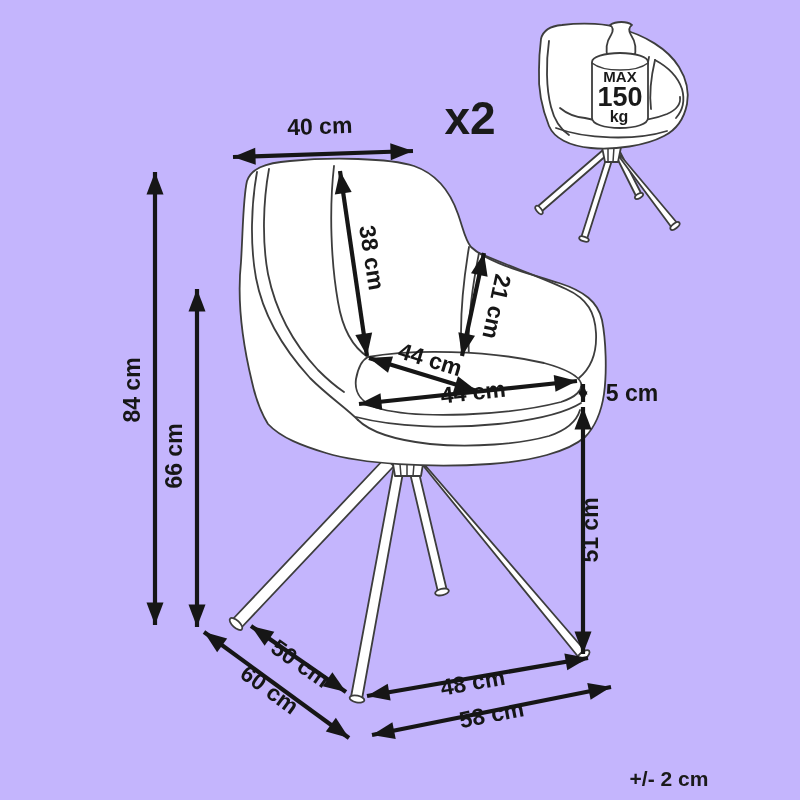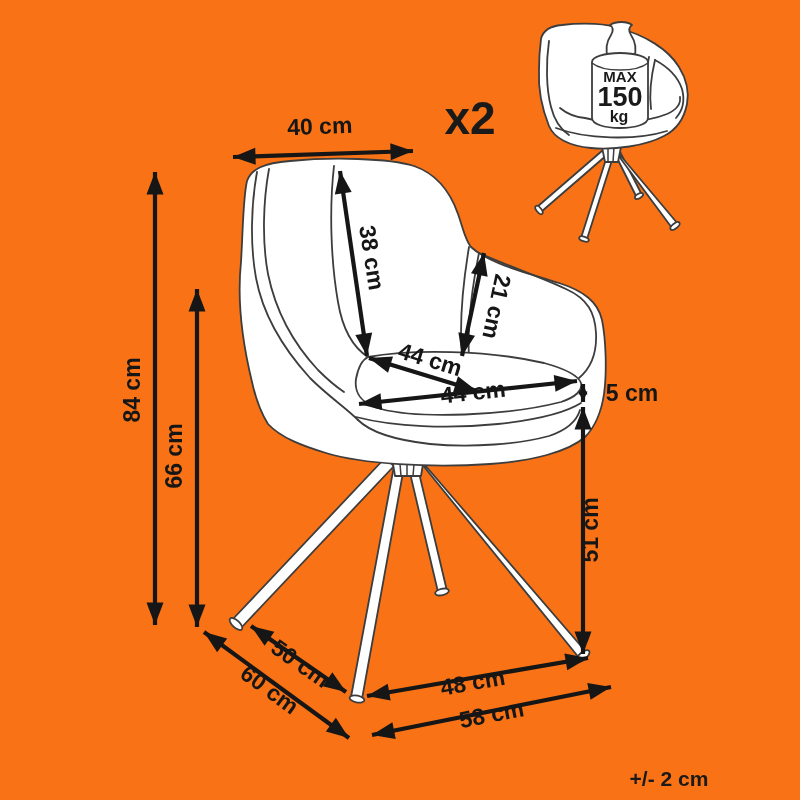--- a/index.html
+++ b/index.html
@@ -1,16 +1,16 @@
 <!DOCTYPE html>
 <html><head>
 <meta charset="utf-8">
 <style>
   html,body{margin:0;padding:0;background:#ffffff;}
-  .stage{position:relative;width:800px;height:800px;background:#f97316;overflow:hidden;}
+  .stage{position:relative;width:800px;height:800px;background:#c4b5fd;overflow:hidden;}
   svg{display:block;}
   .chair{fill:none;stroke:#3d3d3d;stroke-width:1.8;stroke-linecap:round;stroke-linejoin:round;}
   .chair-fill{fill:#ffffff;stroke:#3d3d3d;stroke-width:1.8;stroke-linejoin:round;}
   .chair-thin{fill:none;stroke:#3d3d3d;stroke-width:1.5;stroke-linecap:round;}
   .dim{stroke:#161616;stroke-width:4.2;fill:none;}
   .dim-label{font:700 23px "Liberation Sans",sans-serif;fill:#161616;}
   .weight-max{font:700 15px "Liberation Sans",sans-serif;fill:#1a1a1a;}
   .weight-150{font:700 27px "Liberation Sans",sans-serif;fill:#1a1a1a;}
   .weight-kg{font:700 16px "Liberation Sans",sans-serif;fill:#1a1a1a;}
   .qty{font:700 46px "Liberation Sans",sans-serif;fill:#1a1a1a;}

